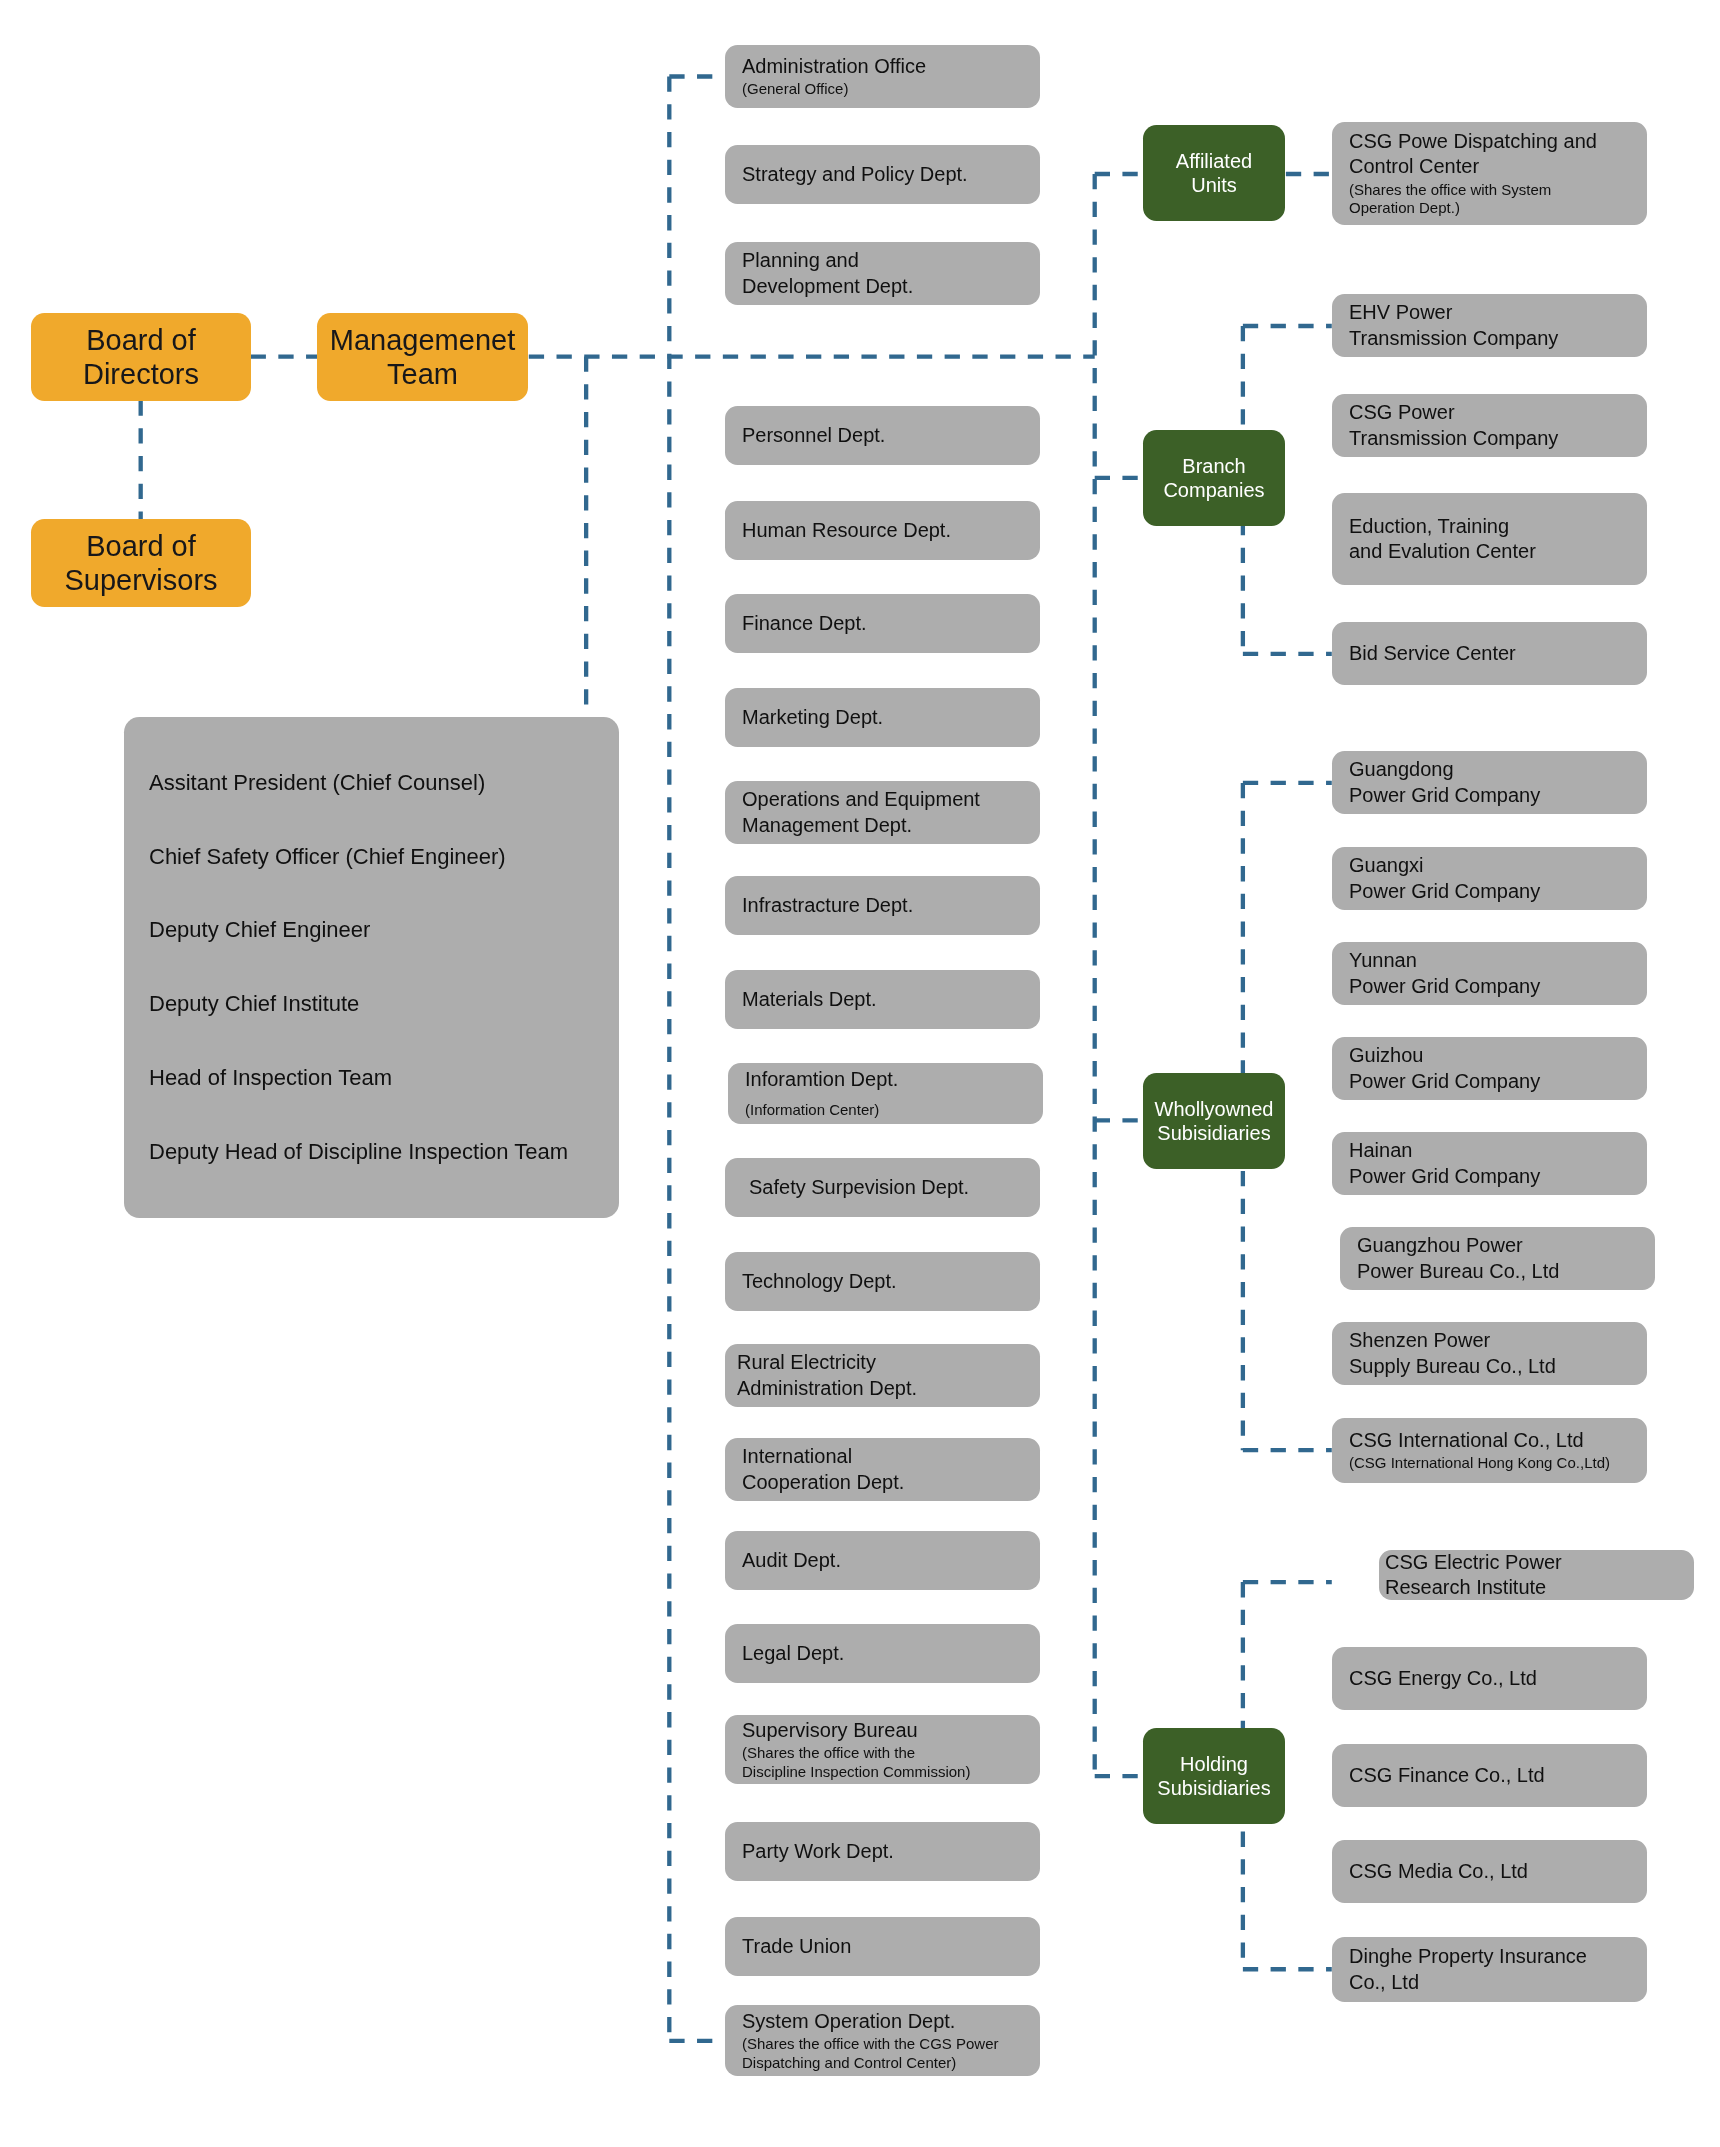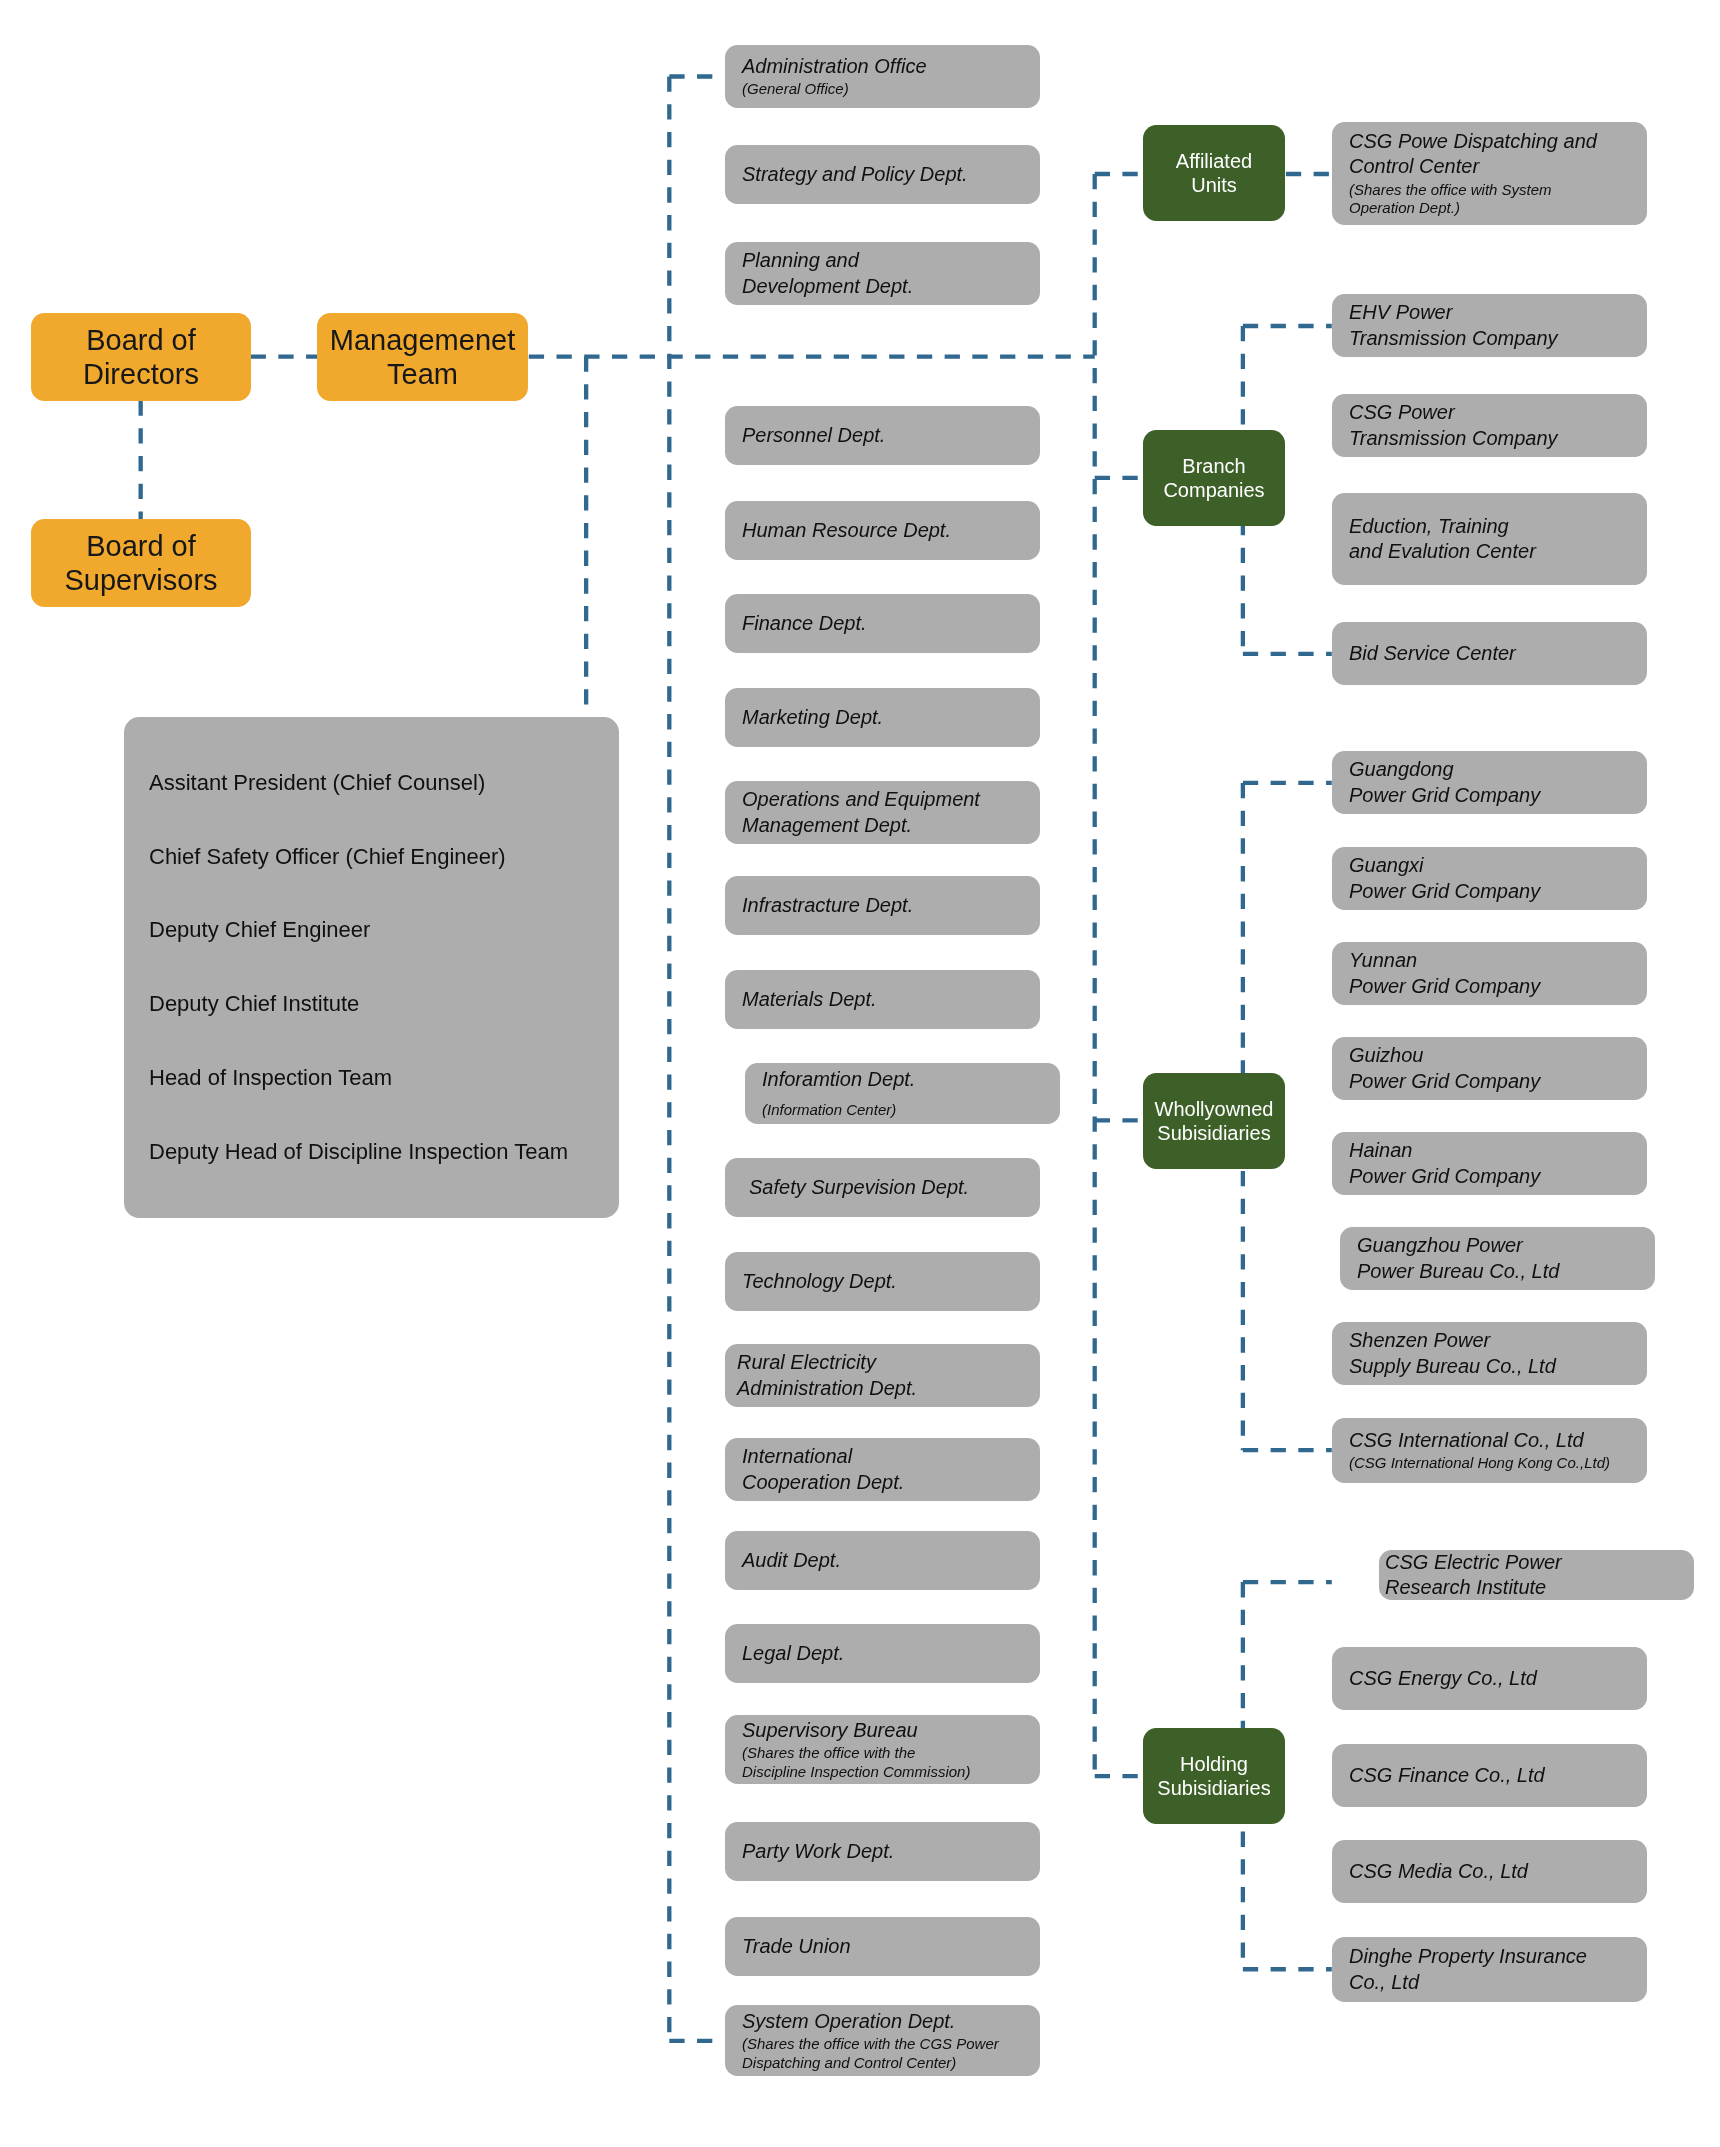--- a/index.html
+++ b/index.html
@@ -62,21 +62,20 @@
     font-weight: 400;
     padding: 0 5.7px;
   }
   
   .node.gray {
     background: #ADADAD;
     align-items: flex-start;
     text-align: left;
     padding: 0 15.3px 0 17px;
     border-radius: 12.4px;
-    font-style: italic;
   }
   .node.gray .title {
     color: #101010;
     font-size: 20px;
     line-height: 1.26;
     font-weight: 400;
     white-space: pre-line;
   }
   .node.gray .sub {
     color: #101010;
@@ -203,21 +202,21 @@
   <div class="node gray" style="left:725px; top:781px; width:315px; height:63px;">
     <div class="title">Operations and Equipment
 Management Dept.</div>
   </div>
   <div class="node gray" style="left:725px; top:876px; width:315px; height:59px;">
     <div class="title">Infrastracture Dept.</div>
   </div>
   <div class="node gray" style="left:725px; top:970px; width:315px; height:59px;">
     <div class="title">Materials Dept.</div>
   </div>
-  <div class="node gray" style="left:745px; top:1063px; width:315px; height:61px;gap:8px;">
+  <div class="node gray" style="left:728px; top:1063px; width:315px; height:61px;gap:8px;">
     <div class="title">Inforamtion Dept.</div>
     <div class="sub">(Information Center)</div>
   </div>
   <div class="node gray" style="left:725px; top:1158px; width:315px; height:59px;padding-left:24px;">
     <div class="title">Safety Surpevision Dept.</div>
   </div>
   <div class="node gray" style="left:725px; top:1252px; width:315px; height:59px;">
     <div class="title">Technology Dept.</div>
   </div>
   <div class="node gray" style="left:725px; top:1344px; width:315px; height:63px;padding-left:12px;">

